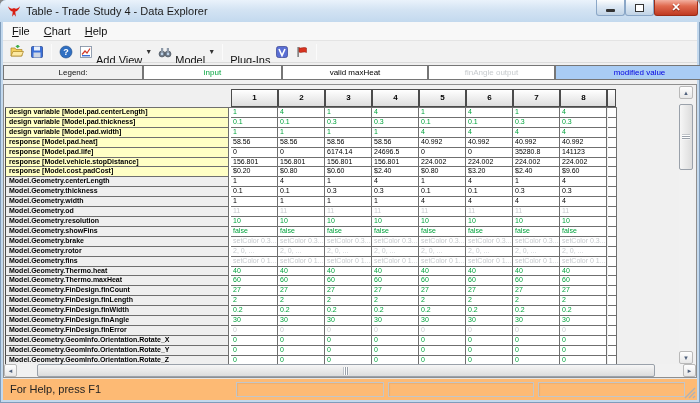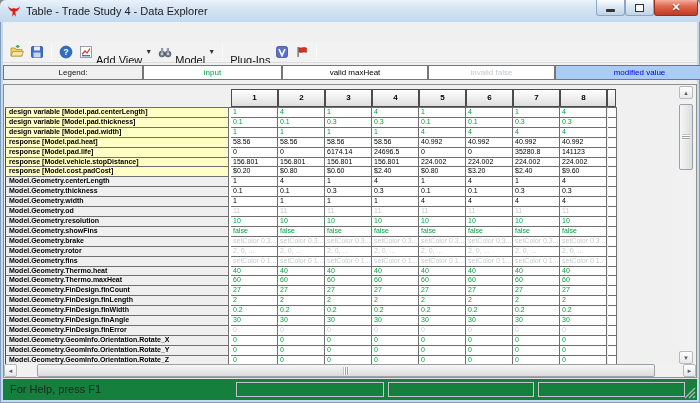--- a/index.html
+++ b/index.html
@@ -90,21 +90,21 @@
   .vscroll .sb-thumb { left:0; top:18px; width:14px; height:66px; background:linear-gradient(90deg,#f6f6f6,#dcdcdc); }
   .hscroll .sb-thumb { top:0; left:33px; width:618px; height:13px; background:linear-gradient(#f6f6f6,#dcdcdc); }
   .grip-h { position:absolute; top:50%; left:50%; transform:translate(-50%,-50%);
             width:8px; height:5px;
             background:repeating-linear-gradient(#9aa1aa 0 1px,#fff 1px 2px); }
   .grip-v { position:absolute; top:50%; left:50%; transform:translate(-50%,-50%);
             width:5px; height:8px;
             background:repeating-linear-gradient(90deg,#9aa1aa 0 1px,#fff 1px 2px); }
 
   
-  .statusbar { position:absolute; top:356px; left:0; width:694px; height:22px; background:#15803d;
+  .statusbar { position:absolute; top:356px; left:0; width:694px; height:22px; background:#fdba74;
                border-top:1px solid #e6e6e6; font-size:11px; color:#222; }
   .status-text { position:absolute; left:7px; top:4px; }
   .status-pane { position:absolute; top:3px; height:15px; border:1px solid #c2c6ca;
                  box-shadow:inset 1px 1px 1px rgba(0,0,0,0.06); }
   .pane1 { left:233px; width:148px; } .pane2 { left:385px; width:146px; } .pane3 { left:535px; width:147px; }
   .resize-grip { position:absolute; right:1px; bottom:1px; width:13px; height:13px; }
 </style>
 </head>
 <body>
 
@@ -123,20 +123,25 @@
           <div class="glyph-max"></div>
         </div>
       <div class="winbtn close">
           <span class="glyph-close">✕</span>
         </div>
     </div>
   </div>
 
   <div class="client">
 
+    <div class="menubar" id="menubar">
+        <span class="menu-item"><u>F</u>ile</span>
+        <span class="menu-item"><u>C</u>hart</span>
+        <span class="menu-item"><u>H</u>elp</span>
+      </div>
 
     <div class="toolbar">
       <div class="tb-btn">
         <svg class="tb-ico" viewBox="0 0 14 14">
           <path d="M1 3 L5 3 L6 4.5 L12 4.5 L12 11 L1 11 Z" fill="#f3cf5c" stroke="#a98424" stroke-width="0.7"></path>
           <path d="M1 11 L3 6.5 L13.5 6.5 L11.5 11 Z" fill="#fde9a2" stroke="#a98424" stroke-width="0.7"></path>
           <path d="M8 1 L11 1 L11 3 L13 3 L9.5 6 L6 3 L8 3 Z" fill="#3fae49" transform="translate(1,-1) scale(0.7)"></path>
         </svg>
       </div>
       <div class="tb-btn">
@@ -188,21 +193,21 @@
           <path d="M4 2.5 C6 4 8 1.5 11.5 3 L11.5 7.5 C8 6 6 8.5 4 7 Z" fill="#d8321f" stroke="#8e1c0e" stroke-width="0.5"></path>
         </svg>
       </div>
       <div class="tb-sep"></div>
     </div>
 
     <div class="legend-row">
       <div class="legend-box lg-input">input</div>
       <div class="legend-box lg-label">Legend:</div>
       <div class="legend-box lg-valid">valid maxHeat</div>
-      <div class="legend-box lg-invalid">invalid false</div>
+      <div class="legend-box lg-invalid">finAngle output</div>
       <div class="legend-box lg-modified">modified value</div>
     </div>
 
     <div class="table-panel">
       <div id="col-headers">
           <div class="col-header" style="left: 227px; width: 47px;">1</div>
           <div class="col-header" style="left: 274px; width: 47px;">2</div>
           <div class="col-header" style="left: 321px; width: 47px;">3</div>
           <div class="col-header" style="left: 368px; width: 47px;">4</div>
           <div class="col-header" style="left: 415px; width: 47px;">5</div>

